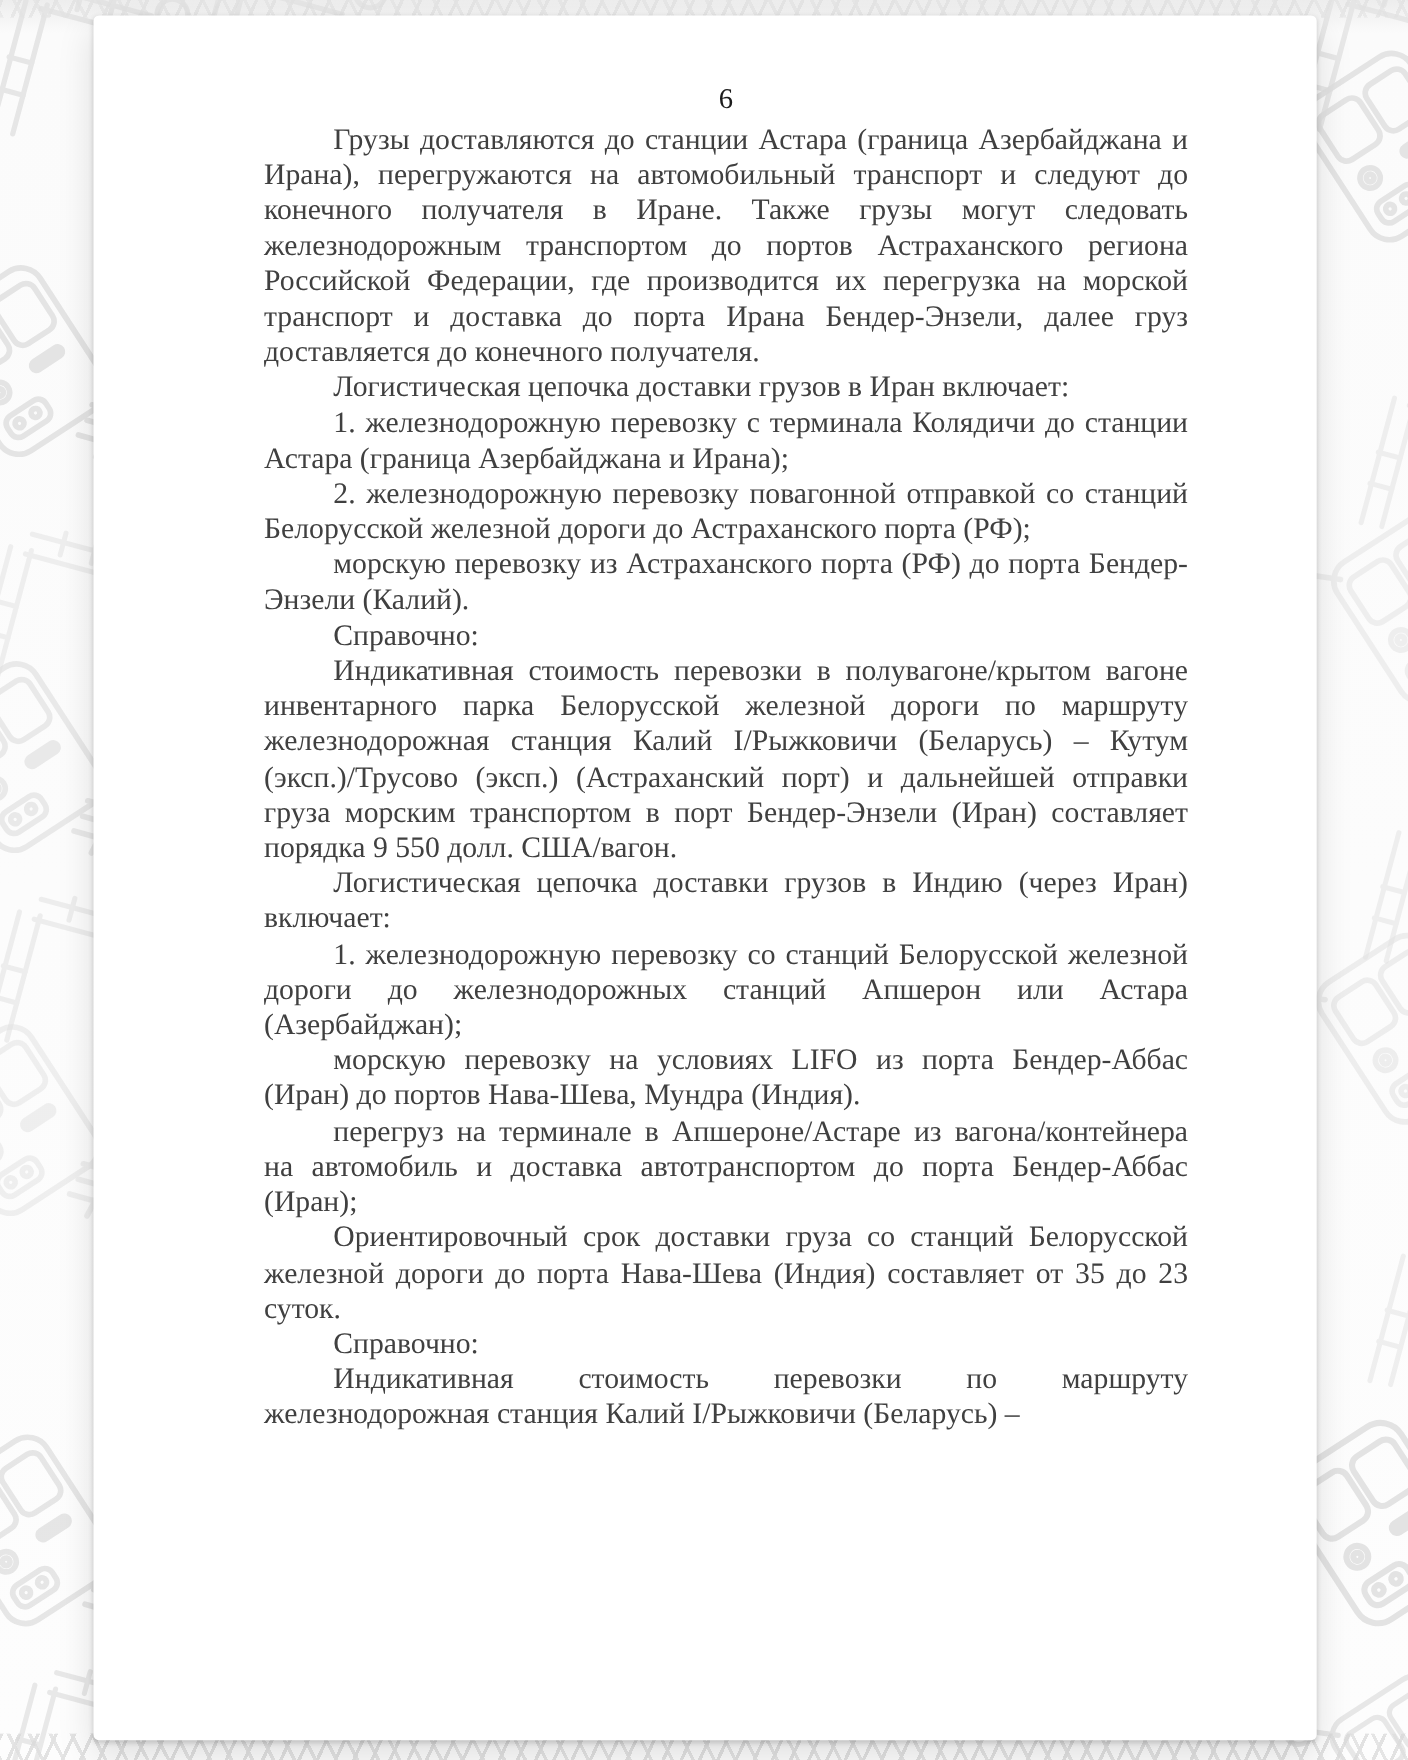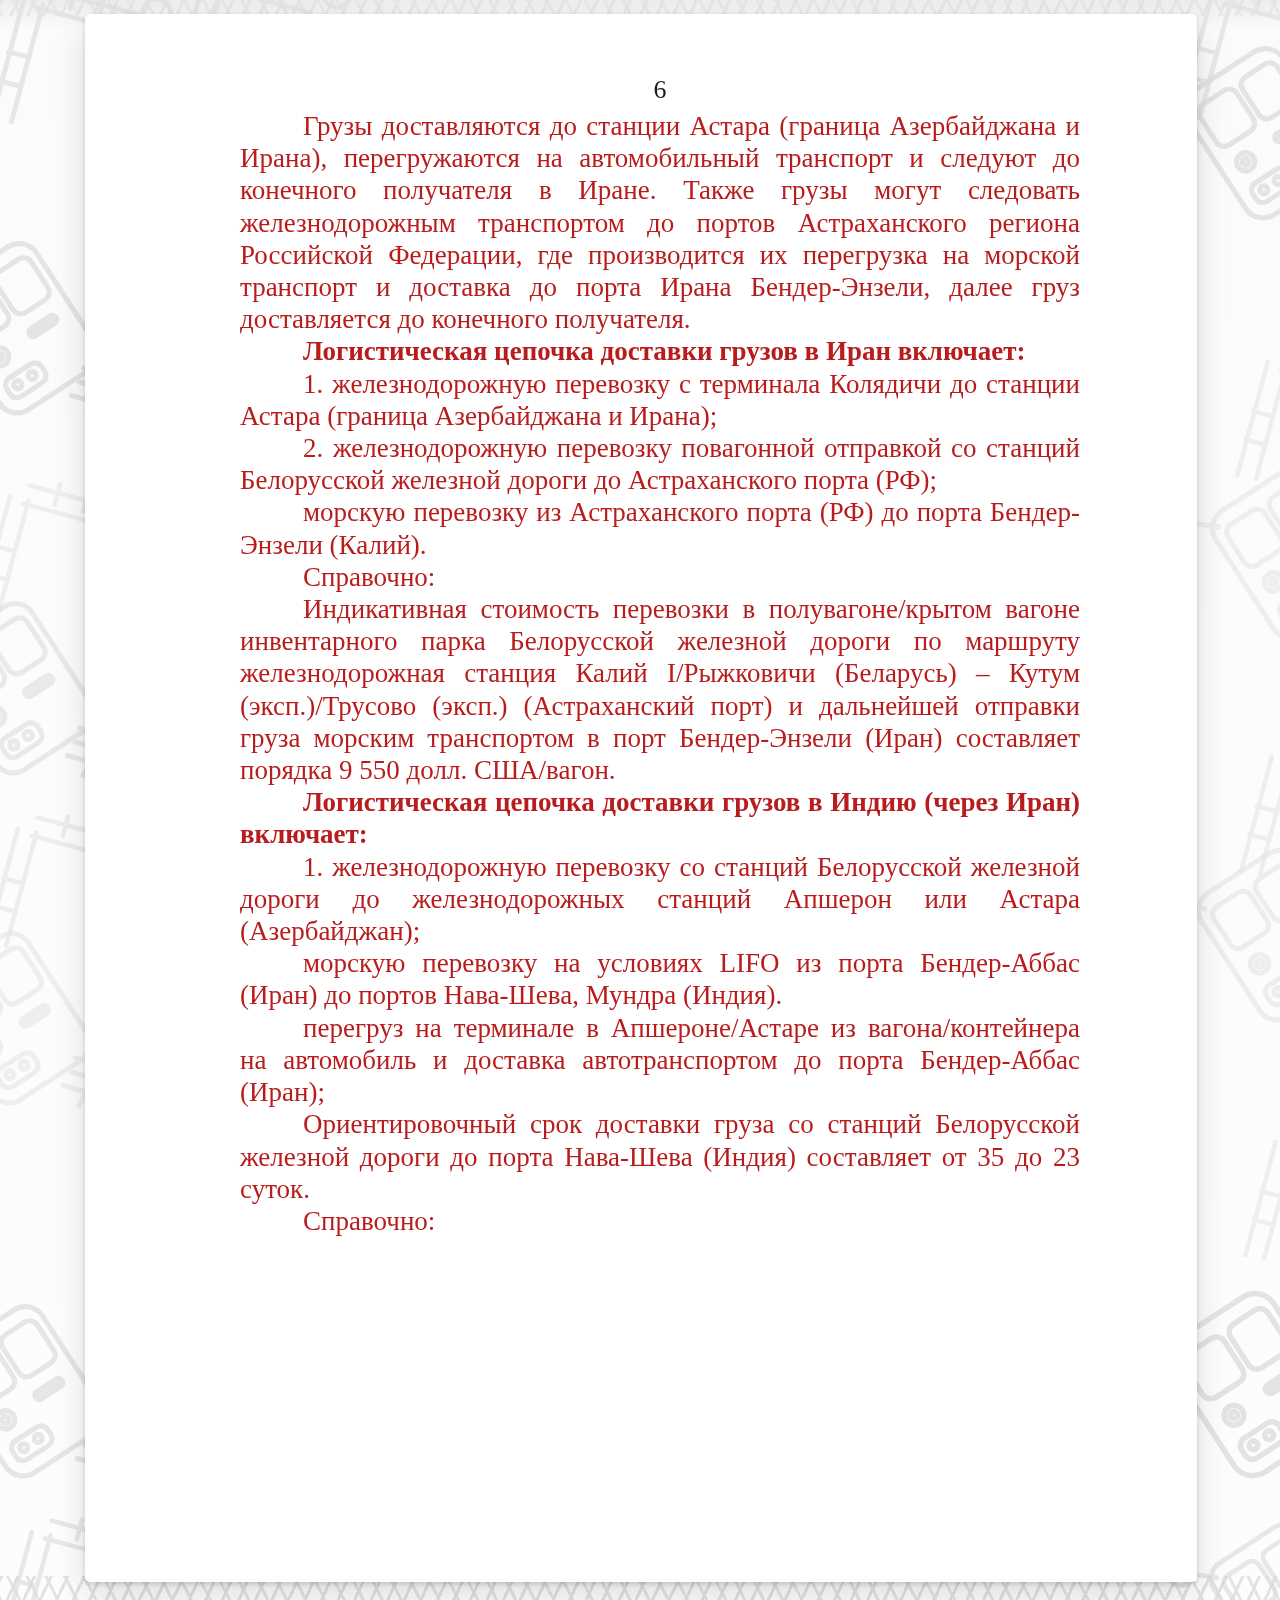--- a/index.html
+++ b/index.html
@@ -34,25 +34,25 @@
     border-radius:5px;
     box-shadow:0 2px 5px rgba(0,0,0,.16),0 14px 34px rgba(0,0,0,.12);
   }
   .page-number{
     text-align:center;font-size:26px;line-height:32px;
     color:#1c1c1c;margin-bottom:4px;
   }
   .doc-body p{
     margin:0;
     font-size:27px;line-height:32.2px;
-    color:#b91c1c;
+    color:#404040;
     text-align:justify;
     text-indent:63px;
   }
-  .doc-body p.bold{font-weight:bold;}
+  .doc-body p.bold{font-weight:normal;}
   .doc-body p.italic{}
 </style>
 </head>
 <body>
 
 <svg width="0" height="0" style="position:absolute" aria-hidden="true">
   <defs>
     <symbol id="sym-tram" viewBox="0 0 160 230">
       <g fill="none" stroke="currentColor" stroke-width="4.5" stroke-linecap="round" stroke-linejoin="round">
         <circle cx="20" cy="34" r="12"></circle>
@@ -199,16 +199,17 @@
         <p>2. железнодорожную перевозку повагонной отправкой со станций Белорусской железной дороги до Астраханского порта (РФ);</p>
         <p>морскую перевозку из Астраханского порта (РФ) до порта Бендер-Энзели (Калий).</p>
         <p class="italic">Справочно:</p>
         <p class="italic">Индикативная стоимость перевозки в полувагоне/крытом вагоне инвентарного парка Белорусской железной дороги по маршруту железнодорожная станция Калий I/Рыжковичи (Беларусь) – Кутум (эксп.)/Трусово (эксп.) (Астраханский порт) и дальнейшей отправки груза морским транспортом в порт Бендер-Энзели (Иран) составляет порядка 9&nbsp;550 долл. США/вагон.</p>
         <p class="bold">Логистическая цепочка доставки грузов в Индию (через Иран) включает:</p>
         <p>1. железнодорожную перевозку со станций Белорусской железной дороги до железнодорожных станций Апшерон или Астара (Азербайджан);</p>
         <p>морскую перевозку на условиях LIFO из порта Бендер-Аббас (Иран) до портов Нава-Шева, Мундра (Индия).</p>
         <p>перегруз на терминале в Апшероне/Астаре из вагона/контейнера на автомобиль и доставка автотранспортом до порта Бендер-Аббас (Иран);</p>
         <p>Ориентировочный срок доставки груза со станций Белорусской железной дороги до порта Нава-Шева (Индия) составляет от 35 до 23 суток.</p>
         <p class="italic">Справочно:</p>
+        <p class="italic">Индикативная стоимость перевозки по маршруту железнодорожная станция Калий I/Рыжковичи (Беларусь) –</p>
       </div>
   </div>
 
 </div>
 
 </body></html>

